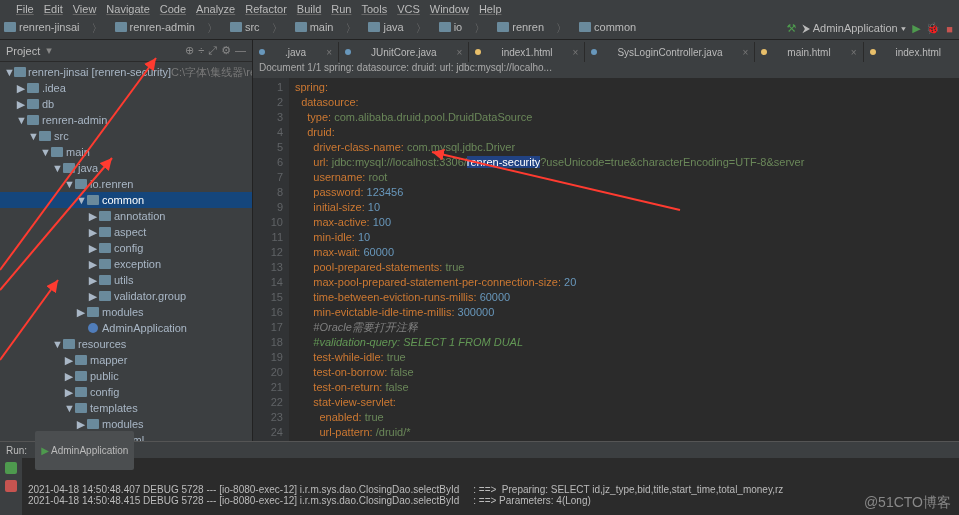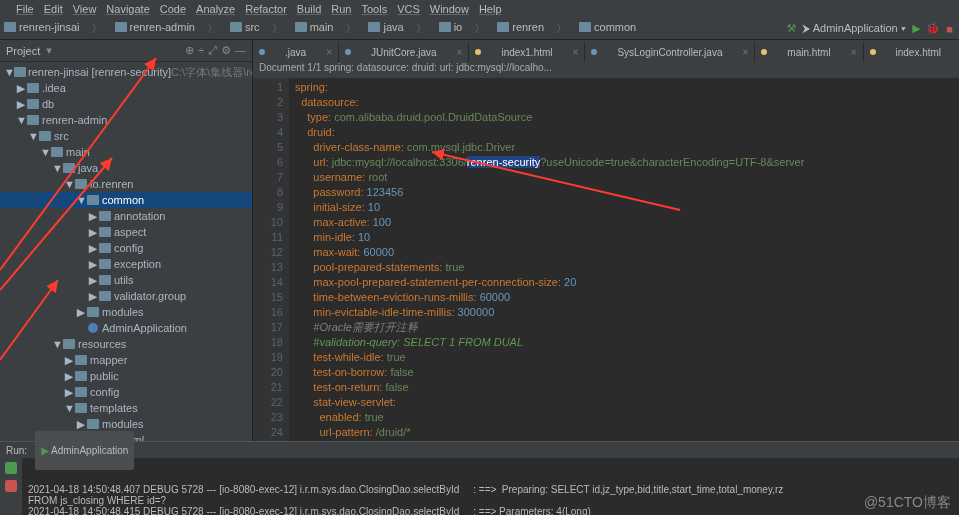--- a/index.html
+++ b/index.html
@@ -336,21 +336,21 @@
   <div class="run-head">
     <span>Run:</span>
     <span style="background:#4b4e50;padding:14px 6px;border-radius:2px"><span style="color:#4e9a4e">▶</span> <span>AdminApplication</span></span>
   </div>
   <div class="run-body">
     <div class="run-side">
       <div class="btn" style="background:#4e9a4e"></div>
       <div class="btn" style="background:#c75450"></div>
     </div>
     <div class="console" id="console">
-      <div>2021-04-18 14:50:48.407 DEBUG 5728 --- [io-8080-exec-12] i.r.m.sys.dao.ClosingDao.selectById     : ==&gt;  Preparing: SELECT id,jz_type,bid,title,start_time,total_money,rz</div><div>FROM js_closing WHERE id=?</div><div>2021-04-18 14:50:48.415 DEBUG 5728 --- [io-8080-exec-12] i.r.m.sys.dao.ClosingDao.selectById     : ==&gt; Parameters: 4(Long)</div><div class="wm">@51CTO博客</div>
+      <div>2021-04-18 14:50:48.407 DEBUG 5728 --- [io-8080-exec-12] i.r.m.sys.dao.ClosingDao.selectById     : ==&gt;  Preparing: SELECT id,jz_type,bid,title,start_time,total_money,rz</div><div>2021-04-18 14:50:48.415 DEBUG 5728 --- [io-8080-exec-12] i.r.m.sys.dao.ClosingDao.selectById     : ==&gt; Parameters: 4(Long)</div><div class="wm">@51CTO博客</div>
     </div>
   </div>
 </div>
 
 <svg class="arrow-red" style="left:0;top:40px" width="260" height="260">
   <defs>
       <marker id="ah" markerWidth="8" markerHeight="8" refX="6" refY="3" orient="auto">
         <path d="M0,0 L6,3 L0,6 Z" fill="#ff3b30"></path>
       </marker>
     </defs>

